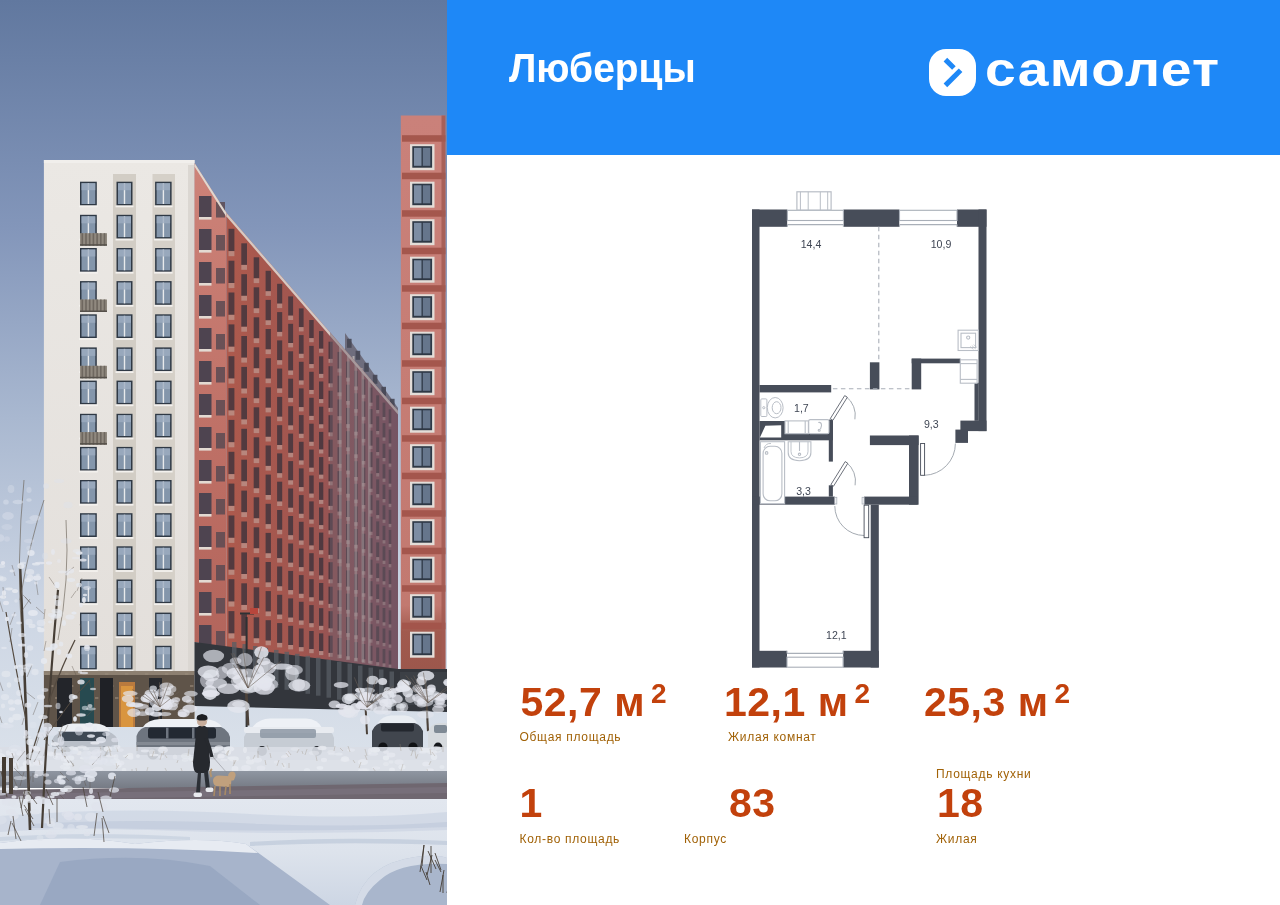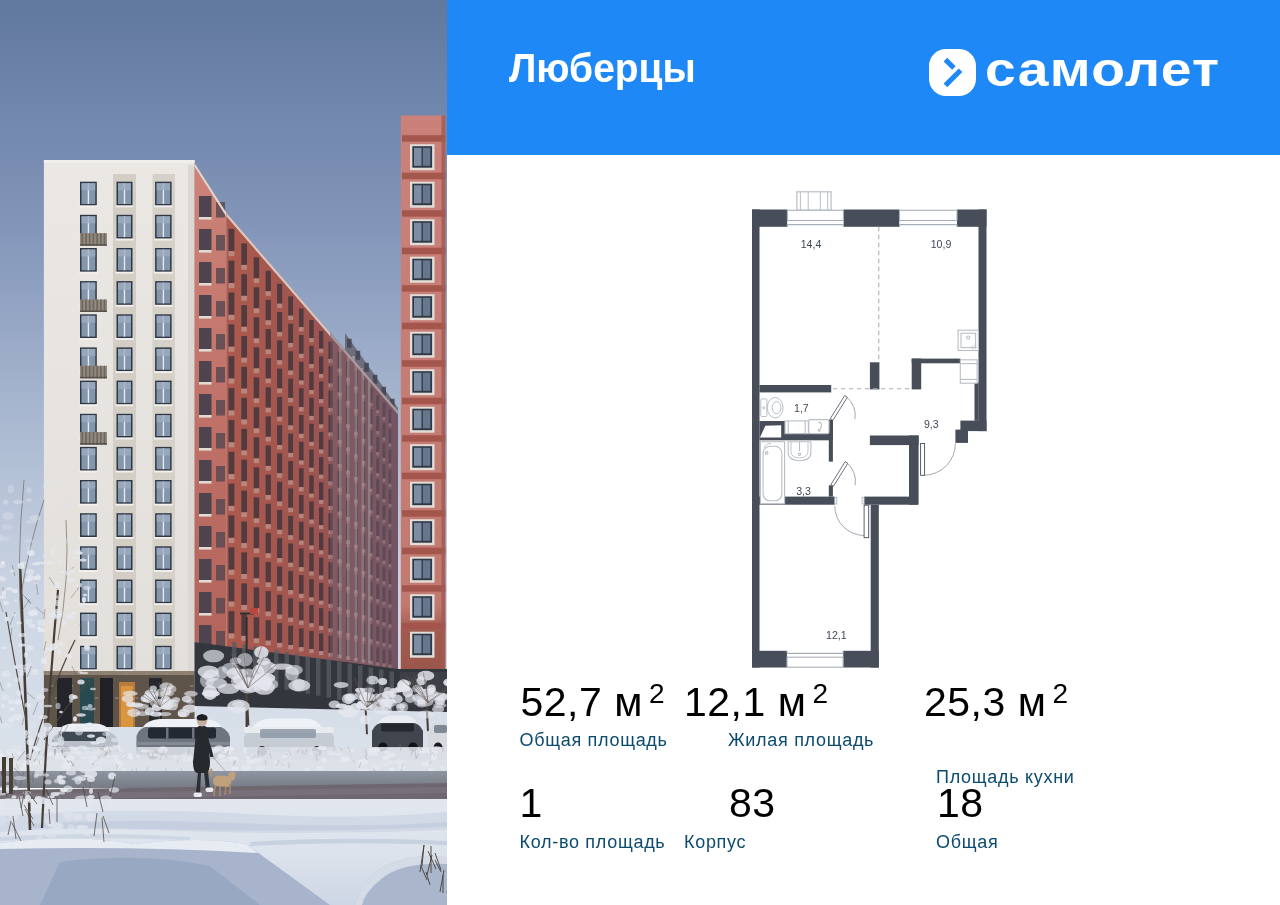--- a/index.html
+++ b/index.html
@@ -1,16 +1,16 @@
 <!DOCTYPE html>
 <html><head><meta charset="utf-8"><title>Люберцы</title><style>
 html,body{margin:0;padding:0;width:1280px;height:905px;background:#fff;overflow:hidden;font-family:"Liberation Sans",sans-serif}
 .abs{position:absolute}
-.num{font-weight:400;font-size:41px;color:#000000;line-height:1;letter-spacing:0.5px}
-.lbl{font-size:18px;color:#0c4a6e;line-height:1;letter-spacing:0.7px}
+.num{font-weight:700;font-size:41px;color:#c2410c;line-height:1;letter-spacing:0.5px}
+.lbl{font-size:12px;color:#a16207;line-height:1;letter-spacing:0.7px}
 .num sup{font-size:28px;line-height:0;vertical-align:13px;margin-left:6px}
 </style></head><body>
 
 <svg class="abs" style="left:0;top:0" width="447" height="905" viewBox="0 0 447 905">
 <defs>
 <linearGradient id="sky" x1="0" y1="0" x2="0" y2="1">
         <stop offset="0" stop-color="#61789f"></stop>
         <stop offset="0.3" stop-color="#8396ba"></stop>
         <stop offset="0.55" stop-color="#a9b8d0"></stop>
         <stop offset="0.8" stop-color="#cdd6e4"></stop>
@@ -2097,30 +2097,30 @@
 <text x="931.3" y="428.4">9,3</text>
 <text x="803.5" y="494.8">3,3</text>
 <text x="836.4" y="638.8">12,1</text>
 </g>
 </svg>
 
 <div class="abs num" style="left:520.5px;top:682.3px">52,7&nbsp;м<sup>2</sup></div>
 
 <div class="abs lbl" style="left:519.5px;top:731.2px">Общая площадь</div>
 
-<div class="abs num" style="left:684px;top:682.3px">12,1&nbsp;м<sup>2</sup></div>
-
-<div class="abs lbl" style="left:728px;top:731.2px">Жилая площадь</div>
+<div class="abs num" style="left:724px;top:682.3px">12,1&nbsp;м<sup>2</sup></div>
+
+<div class="abs lbl" style="left:728px;top:731.2px">Жилая комнат</div>
 
 <div class="abs num" style="left:924px;top:682.3px">25,3&nbsp;м<sup>2</sup></div>
 
 <div class="abs lbl" style="left:936px;top:768px">Площадь кухни</div>
 
 <div class="abs num" style="left:519.5px;top:783px">1</div>
 
 <div class="abs lbl" style="left:519.5px;top:832.6px">Кол-во площадь</div>
 
 <div class="abs num" style="left:729px;top:783px">83</div>
 
 <div class="abs lbl" style="left:684px;top:832.6px">Корпус</div>
 
 <div class="abs num" style="left:937px;top:783px">18</div>
 
-<div class="abs lbl" style="left:936px;top:832.6px">Общая</div>
+<div class="abs lbl" style="left:936px;top:832.6px">Жилая</div>
 </body></html>

